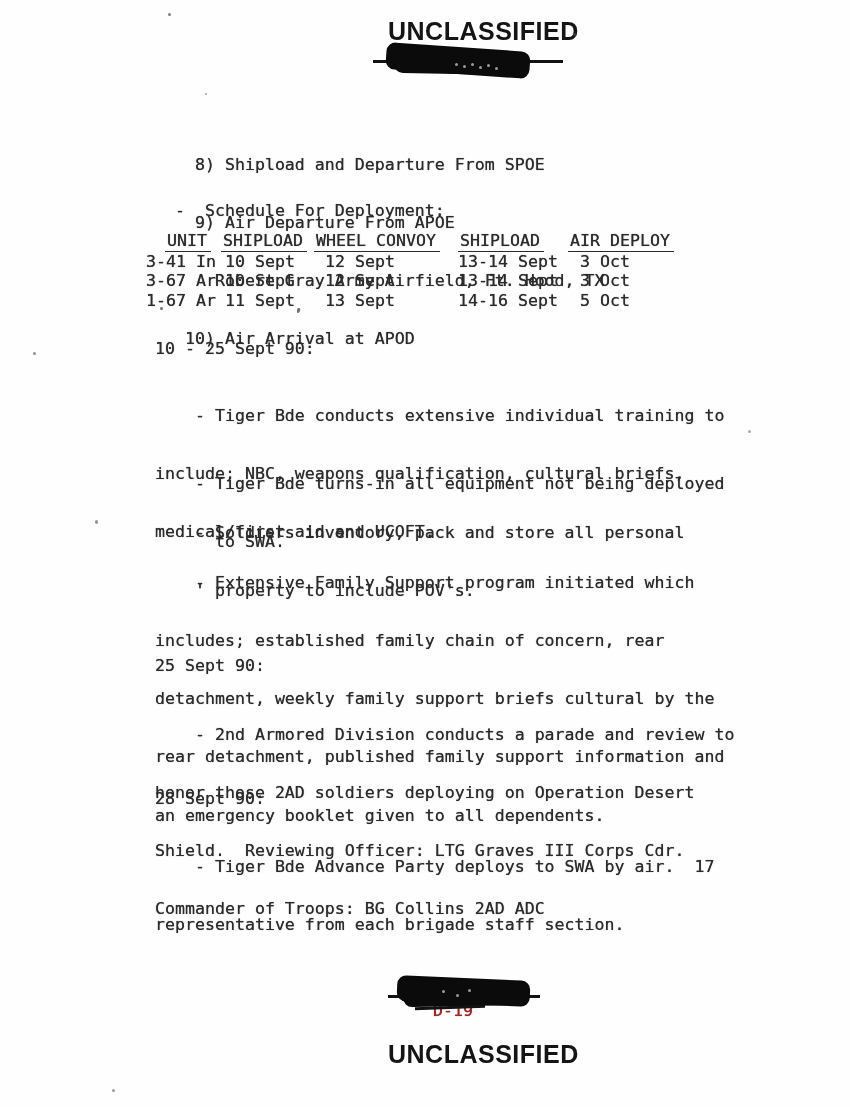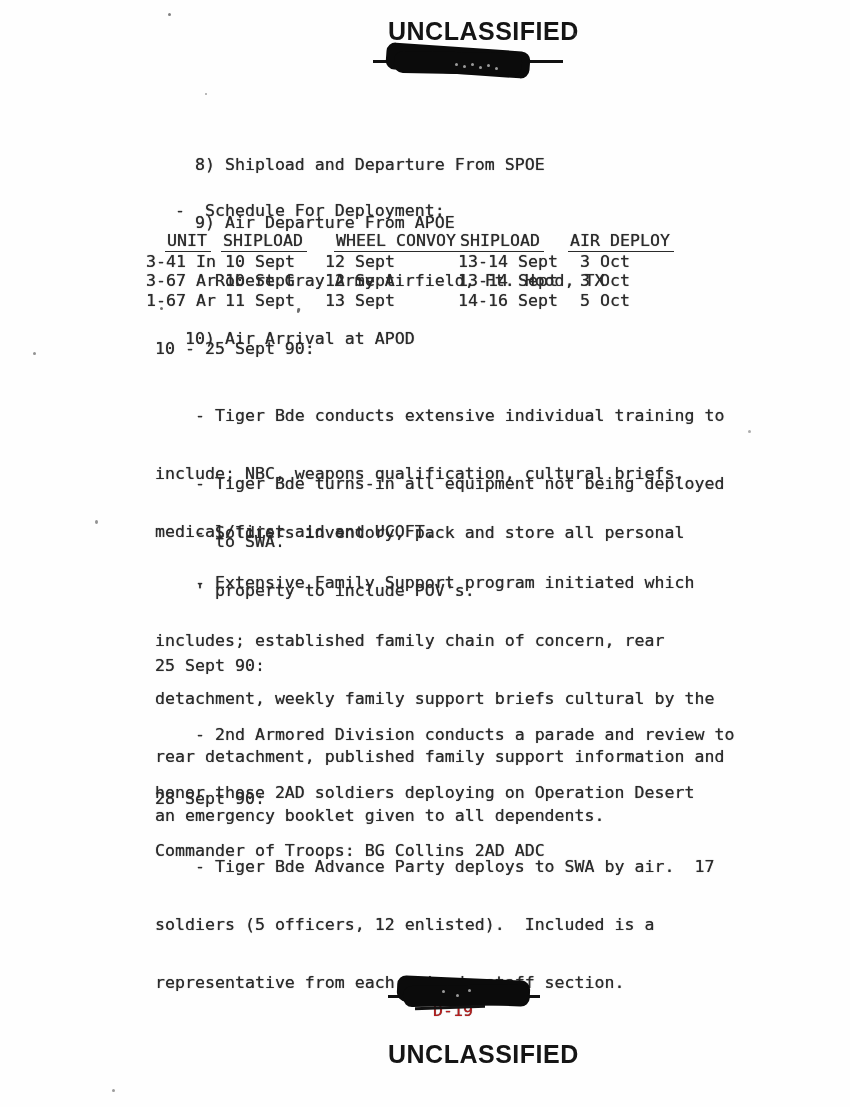--- a/index.html
+++ b/index.html
@@ -57,21 +57,21 @@
     <div class="ln">      Robert Gray Army Airfield, Ft. Hood, TX</div>
     <div class="ln">   10) Air Arrival at APOD</div>
   </div>
 
   <div class="mono ln" style="top:201px;">  -  Schedule For Deployment:</div>
 
   <div>
     <div class="tblrow tblhead" style="top:231px;">
       <span class="tblcell" style="left:167px;">UNIT</span>
       <span class="tblcell" style="left:223px;">SHIPLOAD</span>
-      <span class="tblcell" style="left:336px;">WHEEL CONVOY</span>
+      <span class="tblcell" style="left:316px;">WHEEL CONVOY</span>
       <span class="tblcell" style="left:460px;">SHIPLOAD</span>
       <span class="tblcell" style="left:570px;">AIR DEPLOY</span>
     </div>
     <div class="tblrow" style="top:252px;">
       <span class="tblcell" style="left:146px;">3-41 In</span>
       <span class="tblcell" style="left:225px;">10 Sept</span>
       <span class="tblcell" style="left:325px;">12 Sept</span>
       <span class="tblcell" style="left:458px;">13-14 Sept</span>
       <span class="tblcell" style="left:580px;">3 Oct</span>
     </div>
@@ -110,27 +110,27 @@
     <div class="ln">includes; established family chain of concern, rear</div>
     <div class="ln">detachment, weekly family support briefs cultural by the</div>
     <div class="ln">rear detachment, published family support information and</div>
     <div class="ln">an emergency booklet given to all dependents.</div>
   </div>
 
   <div class="mono ln" style="top:656px;">25 Sept 90:</div>
   <div class="mono" style="top:686px;">
     <div class="ln">    - 2nd Armored Division conducts a parade and review to</div>
     <div class="ln">honor those 2AD soldiers deploying on Operation Desert</div>
+    <div class="ln">Shield.  Reviewing Officer: LTG Graves III Corps Cdr.</div>
     <div class="ln">Commander of Troops: BG Collins 2AD ADC</div>
   </div>
 
   <div class="mono ln" style="top:789px;">28 Sept 90:</div>
   <div class="mono" style="top:818px;">
     <div class="ln">    - Tiger Bde Advance Party deploys to SWA by air.  17</div>
-    <div class="ln">soldiers (5 officers, 12 enlisted).  Included is a</div>
     <div class="ln">representative from each brigade staff section.</div>
   </div>
 
   <div>
     <div class="pagenum" style="left:433px;top:1001px;">D-19</div>
     <div class="redact-line z2" style="left:388px;top:995px;width:152px;height:3px;"></div>
     <div class="redact-bar z2" style="left:397px;top:978px;width:133px;height:26px;transform:rotate(2.5deg);"></div>
     <div class="redact-bar z2" style="left:403px;top:985px;width:126px;height:21px;transform:rotate(-1deg);"></div>
     <div class="redact-line z2" style="left:415px;top:1006px;width:70px;height:2.5px;transform:rotate(-2deg);"></div>
     <div class="bar-dot z2" style="left:442px;top:990px;"></div>

